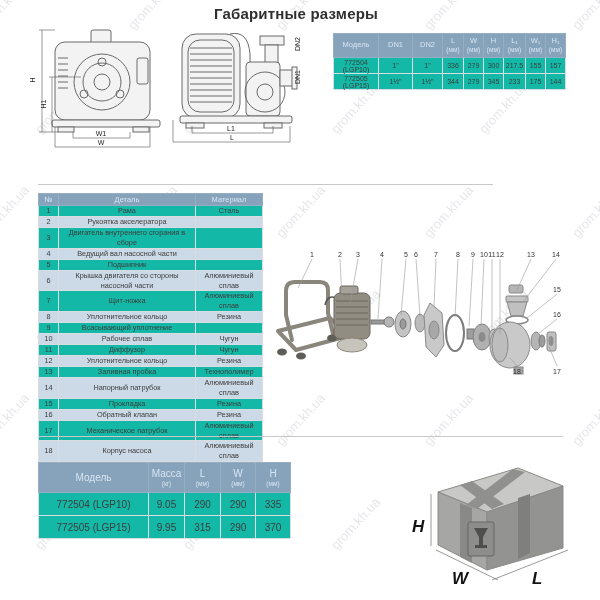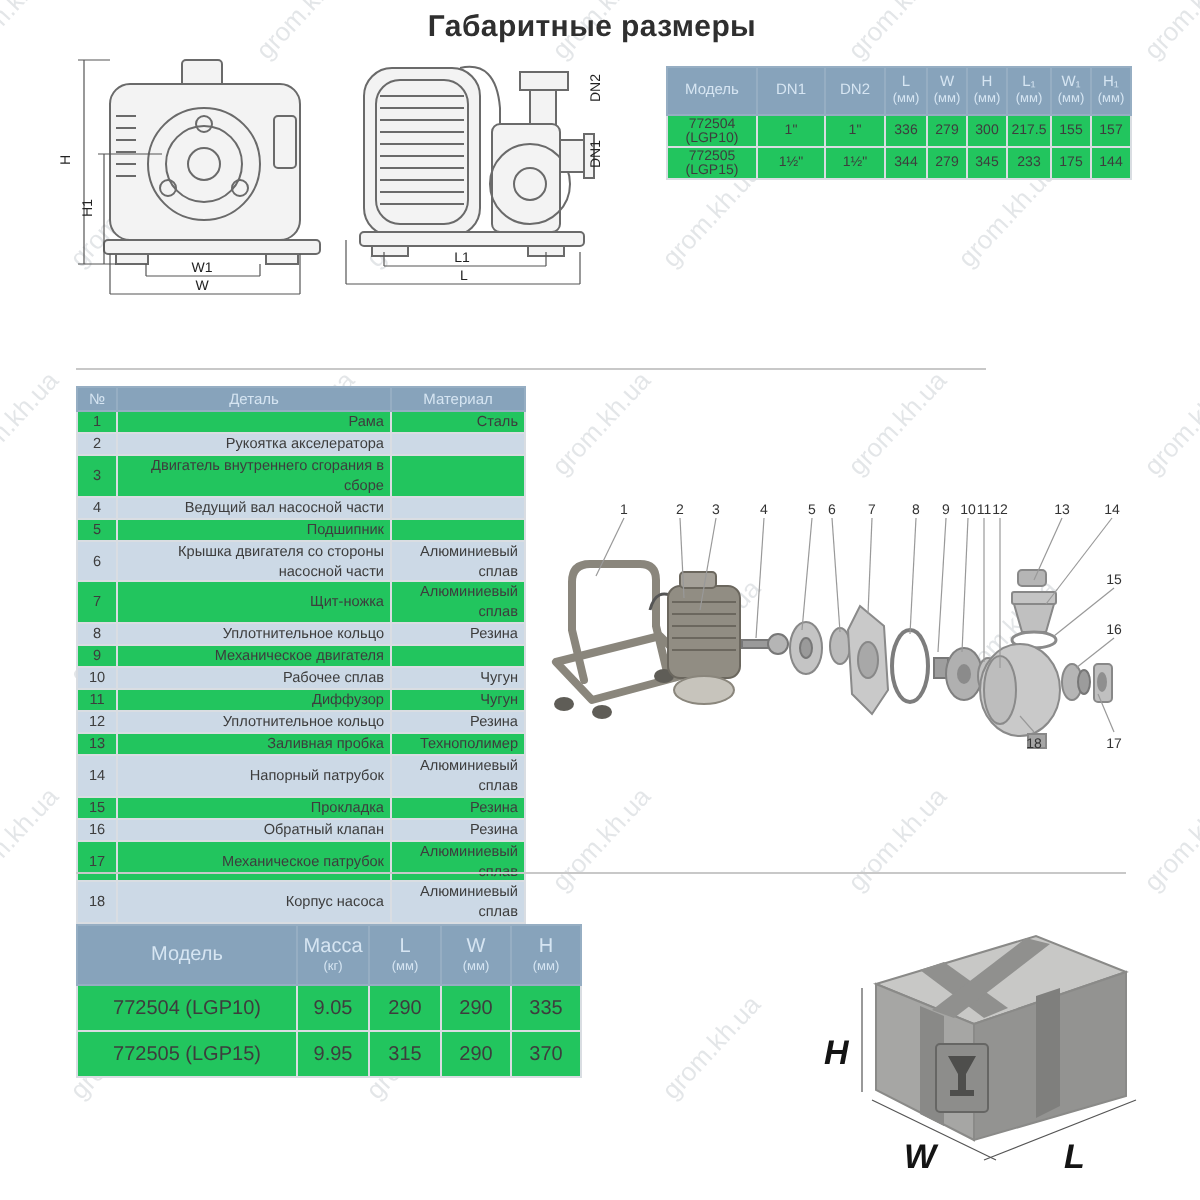--- a/index.html
+++ b/index.html
@@ -9,35 +9,35 @@
   .wm-layer { position:absolute; inset:0; pointer-events:none; z-index:1; }
   .watermark { position:absolute; font-size:13px; color:#a6adb5; opacity:.3;
                transform:rotate(-47deg); white-space:nowrap; }
 
   .content { position:absolute; inset:0; z-index:2; }
 
   .section-title { position:absolute; left:0; width:592px; text-align:center;
                    font-size:15px; font-weight:bold; color:#2f2f2f; letter-spacing:.2px; }
   .divider { position:absolute; height:1px; background:#c8c8c8; }
 
-  table { border-collapse:collapse; table-layout:fixed; position:absolute; background:#22c55e;padding-left:48px; }
+  table { border-collapse:collapse; table-layout:fixed; position:absolute; background:#14b8a6;padding-left:48px; }
   th { background:#87a3bb; color:#d6e5f2; font-weight:normal; border:1px solid #96aec3;
        text-align:center; vertical-align:middle; }
   td { border:1px solid #d9dde2; color:#3d3d3d; vertical-align:middle; }
   .unit { font-size:6.5px; }
 
   
   #dims-table { left:333px; top:33px; width:232px; }
   #dims-table th { font-size:7.5px; height:24px; padding:1px; line-height:1.15; }
   #dims-table td { font-size:7px; height:16px; text-align:center; padding:0 1px; }
 
   
   #parts-table { left:38px; top:193px; width:224px; }
   #parts-table th { font-size:7.5px; height:12px; padding:0 2px; }
-  #parts-table td { font-size:7.3px; height:11px; padding:0 3px; line-height:1.35; text-align:right; }
+  #parts-table td { font-size:7.3px; height:11px; padding:0 3px; line-height:1.35; text-align:center; }
   #parts-table td:first-child { text-align:center; padding:0; }
   #parts-table tbody tr:nth-child(even) td { background:#ccd9e6; }
 
   
   #pack-table { left:38px; top:462px; width:252px; }
   #pack-table th { font-size:10px; padding:4px 2px; line-height:1.3; }
   #pack-table td { font-size:10px; height:23px; text-align:center; }
 
   svg { position:absolute; overflow:visible; }
   .ln { stroke:#6a6a6a; stroke-width:1; fill:none; }
@@ -268,21 +268,21 @@
             <td>Щит-ножка</td>
             <td>Алюминиевый сплав</td>
           </tr>
           <tr>
             <td>8</td>
             <td>Уплотнительное кольцо</td>
             <td>Резина</td>
           </tr>
           <tr>
             <td>9</td>
-            <td>Механическое двигателя</td>
+            <td>Всасывающий уплотнение</td>
             <td></td>
           </tr>
           <tr>
             <td>10</td>
             <td>Рабочее сплав</td>
             <td>Чугун</td>
           </tr>
           <tr>
             <td>11</td>
             <td>Диффузор</td>

